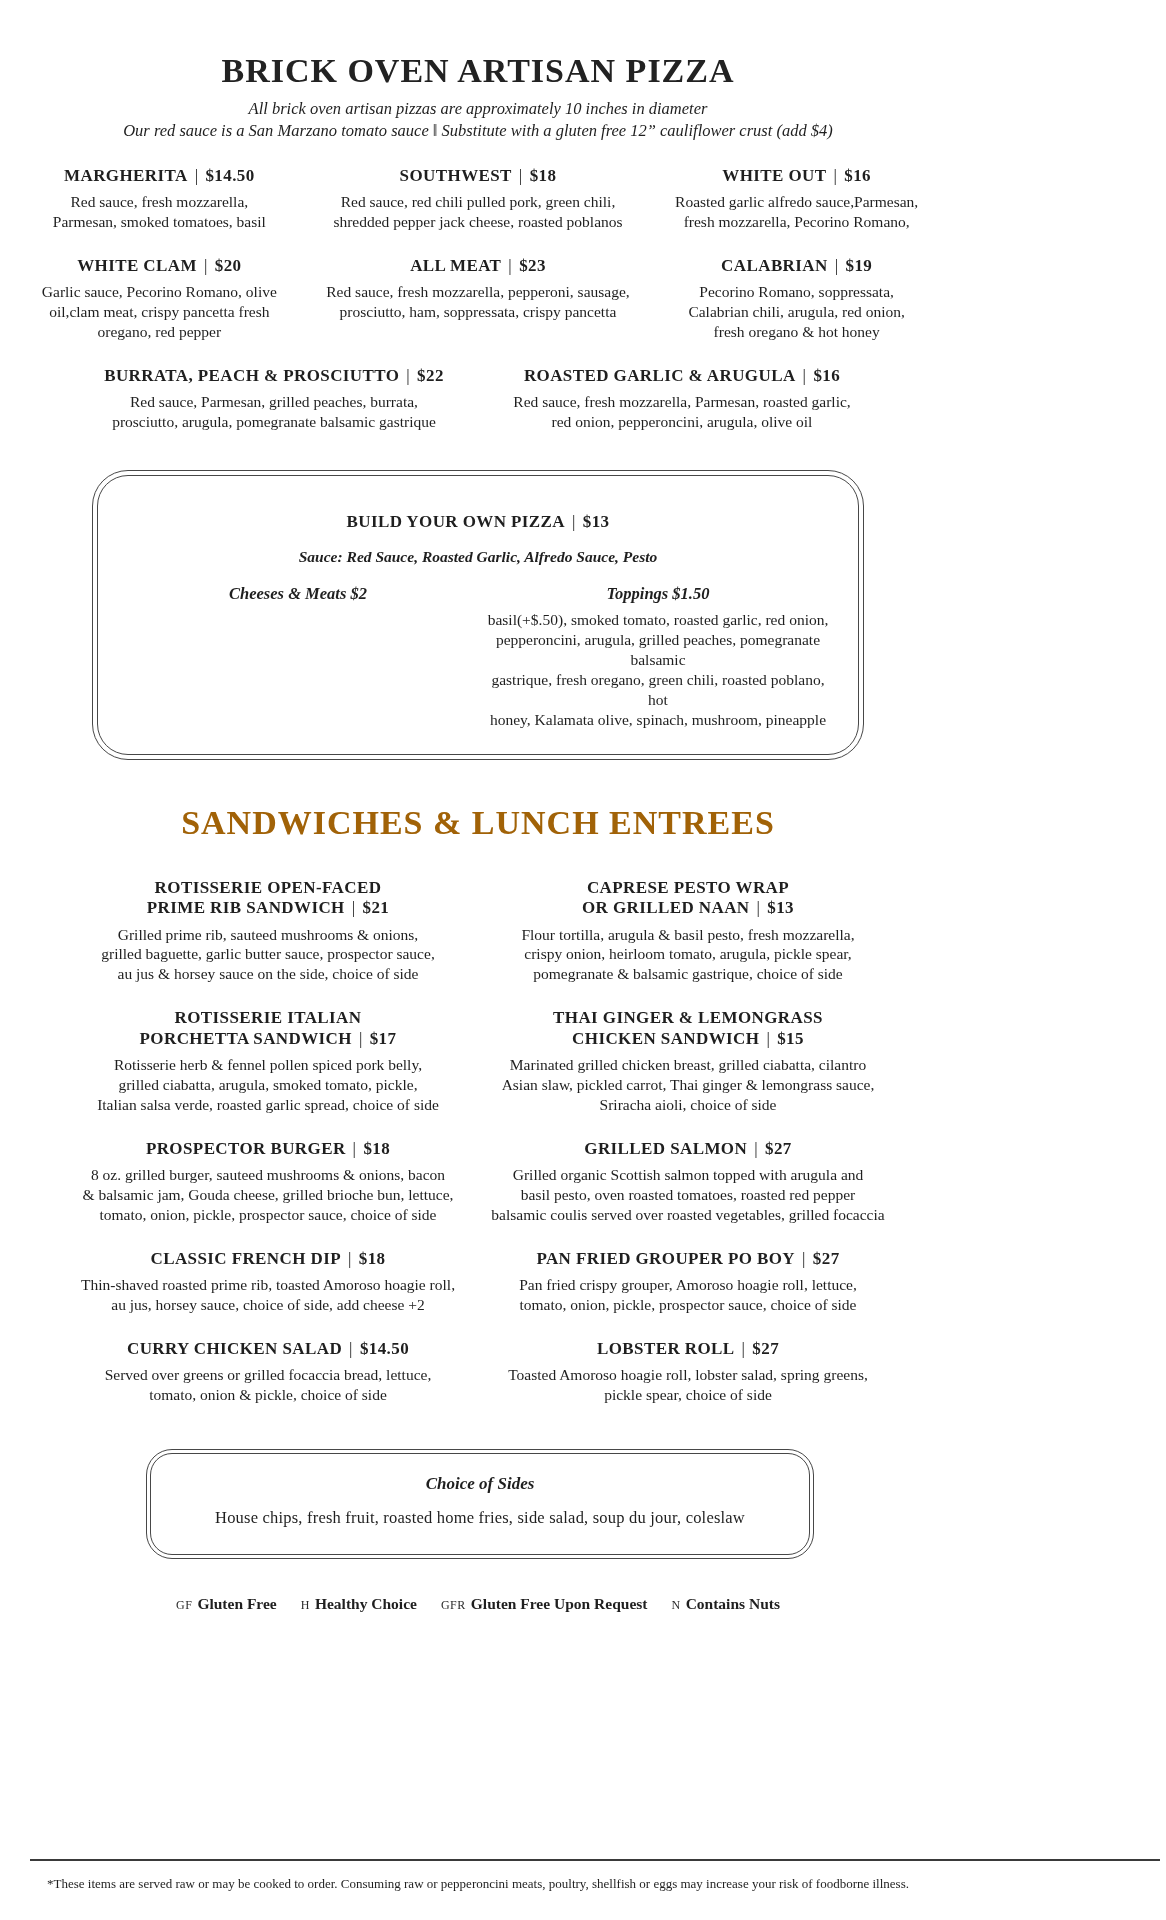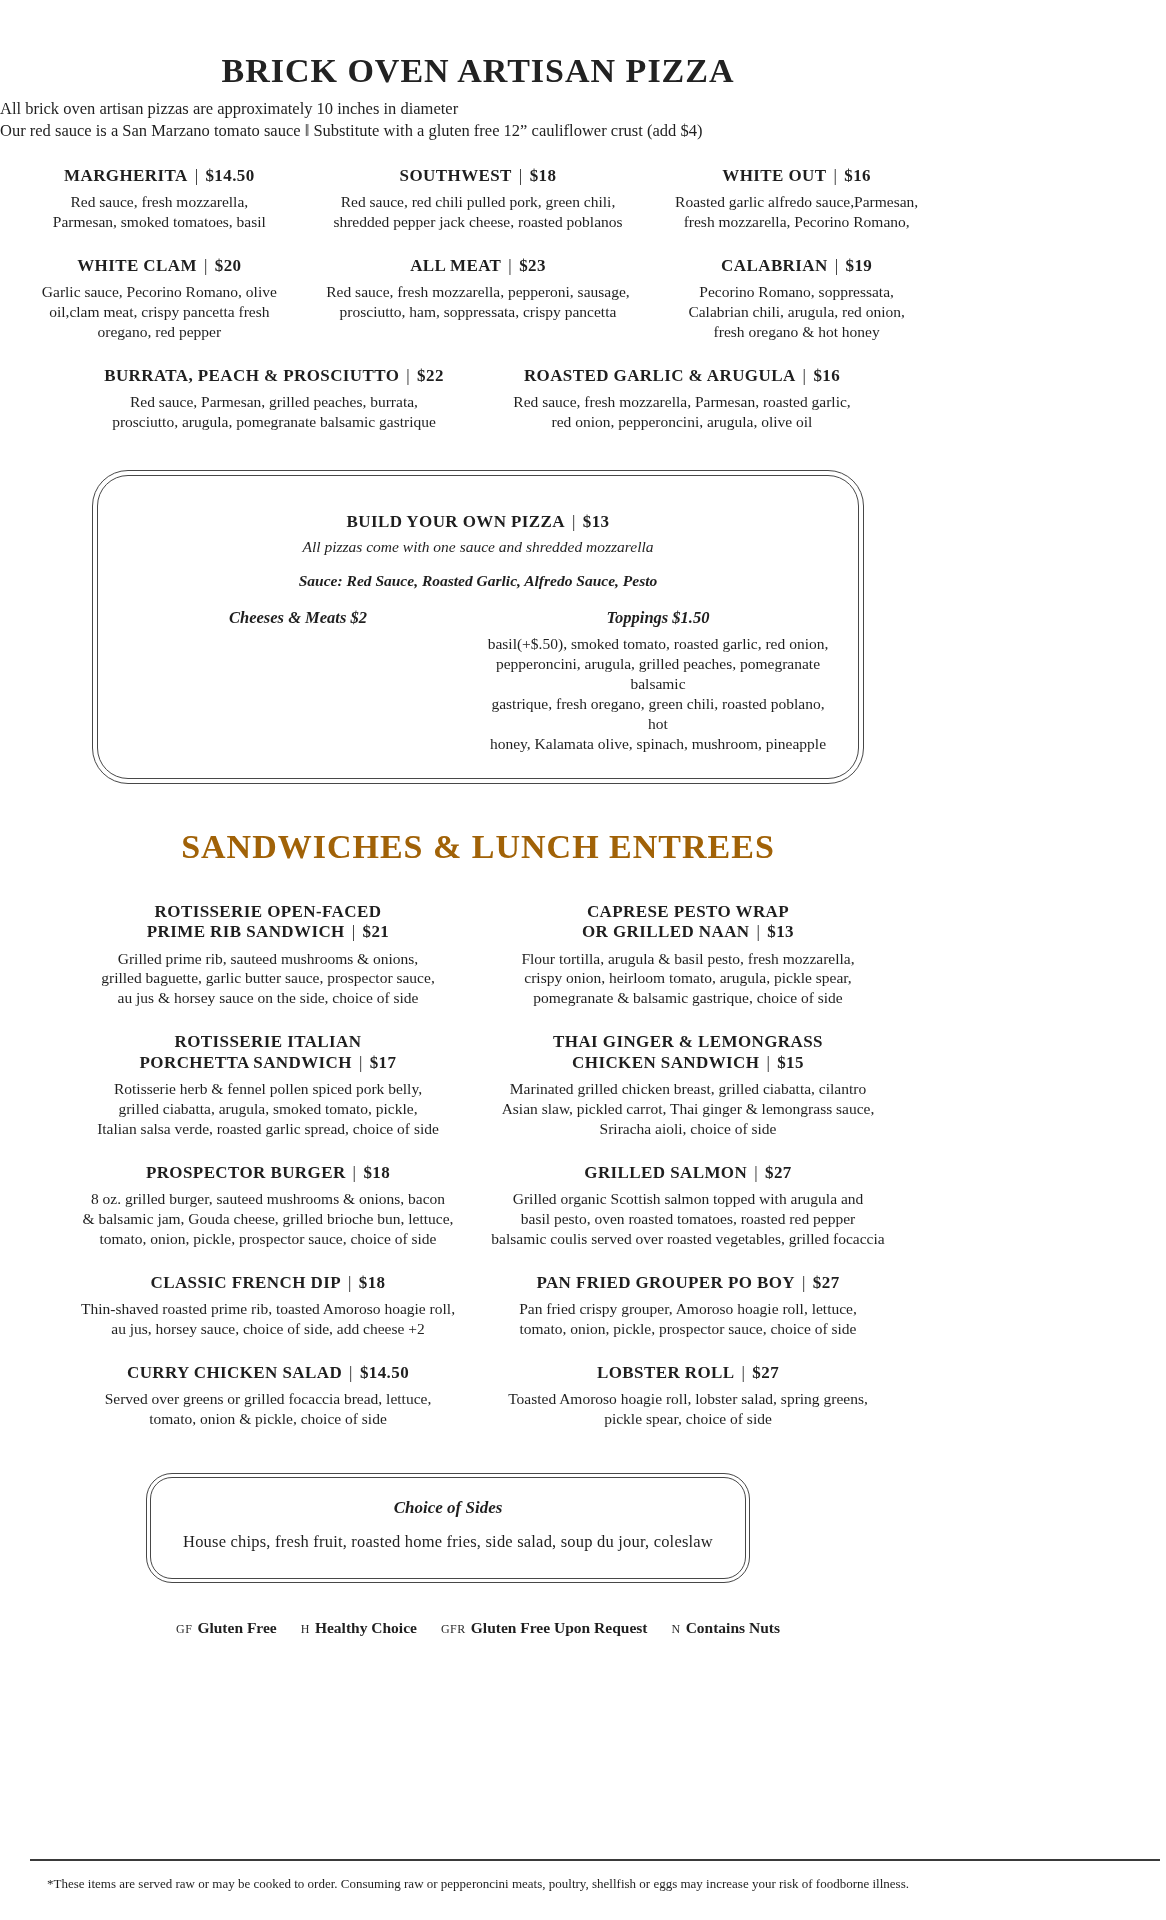--- a/index.html
+++ b/index.html
@@ -10,21 +10,21 @@
     font-family: "Liberation Serif", "DejaVu Serif", serif;
     display: flex; flex-direction: column;
     overflow: hidden;
   }
   .content { width: 956px; flex: 0 0 auto; }
 
   .page-title {
     text-align: center; font-size: 34px; font-weight: bold;
     letter-spacing: 1px; margin: 52px 0 8px; color: #222;
   }
-  .sub { text-align: left; font-size: 16.5px; line-height: 1.32; }
+  .sub { text-align: center; font-style: italic; font-size: 16.5px; line-height: 1.32; }
 
   .grid3 { display: grid; grid-template-columns: 1fr 1fr 1fr; margin-top: 24px; }
   .grid2-pizza { display: grid; grid-template-columns: 1fr 1fr; padding: 0 70px; }
   .grid2-sand { display: grid; grid-template-columns: 1fr 1fr; padding: 0 58px; margin-top: 36px; }
 
   .mi { text-align: center; margin-bottom: 24px; padding: 0 6px; }
   .mi-head { font-size: 17px; font-weight: bold; letter-spacing: 0.4px; line-height: 1.18; margin-bottom: 6px; }
   .mi-top { display: block; }
   .mi-line { display: block; }
   .mi-sep { font-weight: normal; margin: 0 7px; }
@@ -41,21 +41,21 @@
   .byo-cols { display: grid; grid-template-columns: 1fr 1fr; margin-top: 18px; column-gap: 12px; }
   .byo-col-title { font-style: italic; font-weight: bold; font-size: 16.5px; margin-bottom: 6px; }
   .byo-list { font-size: 15.5px; line-height: 1.3; white-space: pre-line; }
 
   .section-title {
     text-align: center; font-size: 34px; font-weight: bold;
     letter-spacing: 1px; margin: 44px 0 0; color: #a16207;
   }
 
   .sides-box {
-    width: 604px; margin: 20px 0 0 146px;
+    width: 668px; margin: 20px 0 0 146px;
     border: 1.5px solid #474747; border-radius: 26px; padding: 3px;
   }
   .sides-inner { border: 1px solid #474747; border-radius: 22px; padding: 20px 20px 26px; text-align: center; }
   .sides-title { font-style: italic; font-weight: bold; font-size: 17px; }
   .sides-text { font-size: 16.5px; margin-top: 14px; letter-spacing: 0.2px; }
 
   .legend { display: flex; justify-content: center; align-items: flex-end; gap: 24px; margin-top: 36px; }
   .legend-code { font-size: 12px; letter-spacing: 0.5px; margin-right: 5px; color: #2a2a2a; }
   .legend-label { font-size: 15.5px; font-weight: bold; }
 
@@ -137,21 +137,20 @@
       <div class="mi-desc">Red sauce, fresh mozzarella, Parmesan, roasted garlic,
 red onion, pepperoncini, arugula, olive oil</div>
     </div>
   </div>
 
   <div class="byo-box">
     <div class="byo-inner">
       <div class="byo-head">
         <span class="mi-name">BUILD YOUR OWN PIZZA</span><span class="mi-sep">|</span><span class="mi-price">$13</span>
       </div>
-      <div class="byo-note">All pizzas come with one sauce and shredded mozzarella</div>
       <div class="byo-sauce">Sauce: Red Sauce, Roasted Garlic, Alfredo Sauce, Pesto</div>
       <div class="byo-cols">
         <div>
           <div class="byo-col-title">Cheeses &amp; Meats $2</div>
         </div>
         <div>
           <div class="byo-col-title">Toppings $1.50</div>
           <div class="byo-list">basil(+$.50), smoked tomato, roasted garlic, red onion,
 pepperoncini, arugula, grilled peaches, pomegranate balsamic
 gastrique, fresh oregano, green chili, roasted poblano, hot

